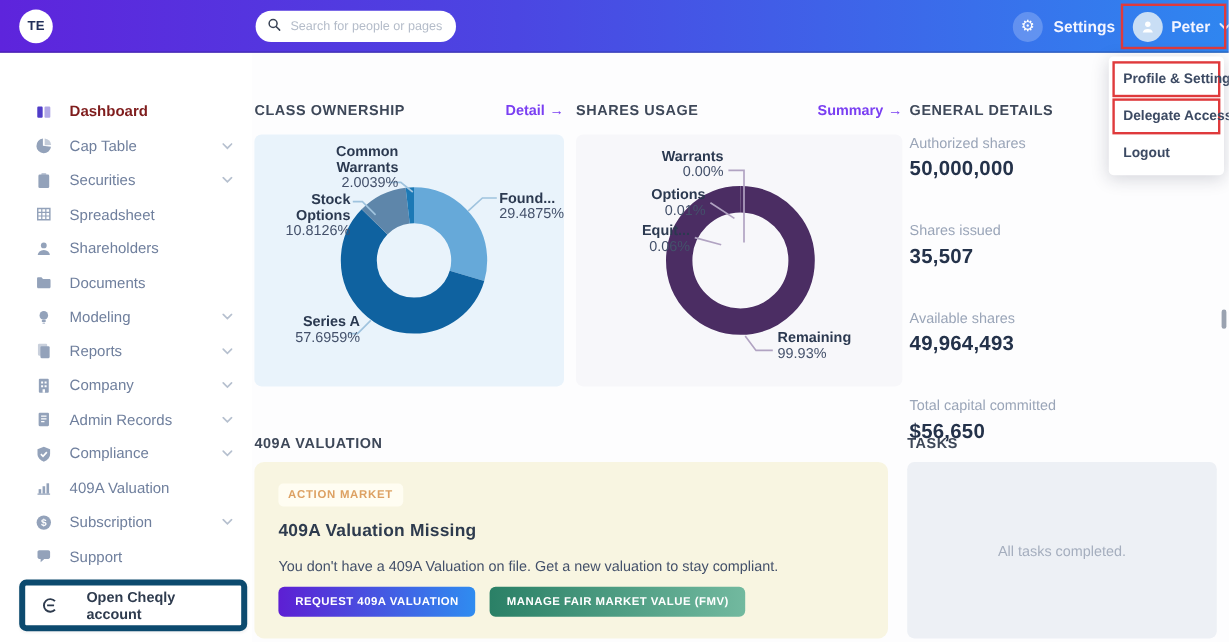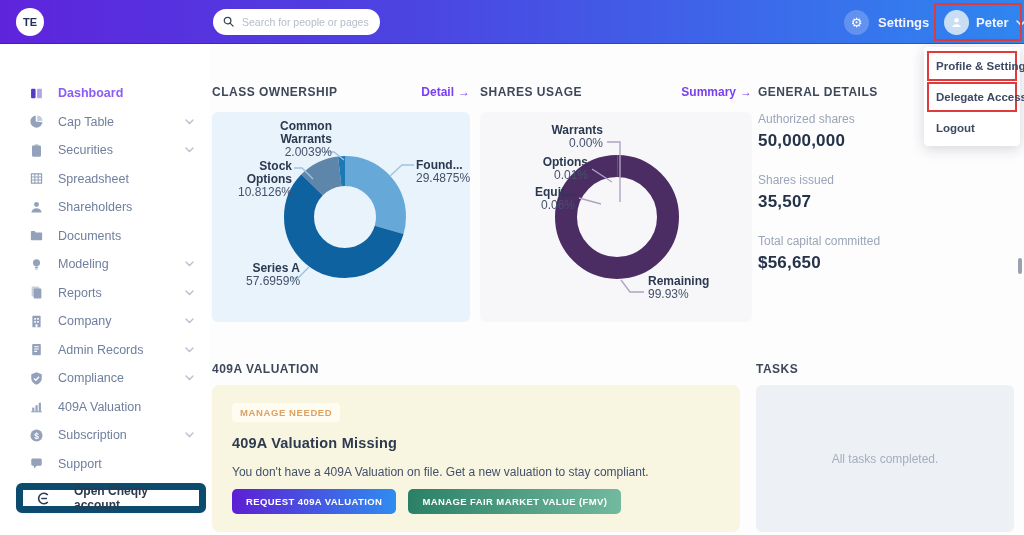--- a/index.html
+++ b/index.html
@@ -47,28 +47,28 @@
   }
   .menu-item { font-size:11.5px; color:#3c4a63; font-weight:600; padding:9px 9px; cursor:pointer; white-space:nowrap; }
   .annot-box { border:2px solid #df3a3c; margin:1px 0; }
   .annot-box .menu-item { padding:7px 7px; }
 
   
   .sidebar { position:absolute; left:0; top:44px; width:210px; height:491px; background:#fff; }
   .side-list { list-style:none; margin:0; padding:35px 0 0 0; }
   .side-item { height:28.5px; display:flex; align-items:center; padding:0 16px 0 28px; position:relative;
     font-size:12.5px; color:#6f7f9d; cursor:pointer; }
-  .side-item.active { color:#8b5cf6; font-weight:700; }
+  .side-item.active { color:#7f1d1d; font-weight:700; }
   .side-icon { width:16px; height:16px; margin-right:14px; display:flex; align-items:center; justify-content:center;
     color:#93a2ba; flex:none; }
   .side-item.active .side-icon { color:#4f3cc8; }
   .chev { position:absolute; right:16px; color:#b6c0cf; display:flex; }
   .cheqly-btn {
-    position:absolute; left:16px; top:439px; width:190px; height:30px; background:#fff;
-    border:7px solid #0c4a6e; border-radius:6px; box-shadow:0 1px 2px rgba(20,30,60,.05);
+    position:absolute; left:16px; top:439px; width:190px; height:43px; background:#fff;
+    border:5px solid #0c4a6e; border-radius:6px; box-shadow:0 1px 2px rgba(20,30,60,.05);
     display:flex; align-items:center; gap:9px; padding:0 12px; cursor:pointer;
     font-size:12px; font-weight:700; color:#2e3b4e;
   }
 
   
   .sec-title { position:absolute; font-size:12px; font-weight:700; letter-spacing:.5px; color:#3e4859; }
   .sec-link { position:absolute; font-size:12px; font-weight:700; color:#7a3ff2; cursor:pointer;
     display:flex; align-items:center; gap:4px; }
 
   
@@ -86,21 +86,21 @@
   .c1-cw     { right:138px; top:8px;  width:75px; text-align:right; }
   .c1-found  { left:204px;  top:47px; width:60px; text-align:left; }
   .c1-stock  { right:178px; top:48px; width:62px; text-align:right; }
   .c1-series { right:170px; top:150px; width:54px; text-align:right; }
   .c2-warrants  { right:149px; top:12px; width:70px; text-align:right; }
   .c2-options   { right:164px; top:44px; width:70px; text-align:right; }
   .c2-equit     { right:177px; top:74px; width:70px; text-align:right; }
   .c2-remaining { left:168px;  top:163px; text-align:left; }
 
   
-  .stats { position:absolute; left:758px; top:112px; display:flex; flex-direction:column; gap:22px; }
+  .stats { position:absolute; left:758px; top:112px; display:flex; flex-direction:column; gap:34px; }
   .stat-label { font-size:12px; color:#9aa5b8; margin-bottom:5px; }
   .stat-value { font-size:17px; font-weight:700; color:#24324a; letter-spacing:.2px; }
 
   
   .badge { position:absolute; left:20px; top:18px; background:#fffdf2; border-radius:4px;
     padding:4px 8px; font-size:9.5px; font-weight:700; letter-spacing:.6px; color:#dda163; }
   .val-title { position:absolute; left:20px; top:50px; font-size:14.5px; font-weight:700; color:#2e3b4e; letter-spacing:.2px; }
   .val-desc  { position:absolute; left:20px; top:80px; font-size:12px; color:#43506a; }
   .val-btns  { position:absolute; left:20px; top:104px; display:flex; gap:12px; }
   .btn { height:25px; border:none; border-radius:5px; color:#fff; font-weight:700; font-size:9.5px;
@@ -421,27 +421,31 @@
 <div class="stats">
     <div>
       <div class="stat-label">Authorized shares</div>
       <div class="stat-value">50,000,000</div>
     </div>
     <div>
       <div class="stat-label">Shares issued</div>
       <div class="stat-value">35,507</div>
     </div>
     <div>
+      <div class="stat-label">Available shares</div>
+      <div class="stat-value">49,964,493</div>
+    </div>
+    <div>
       <div class="stat-label">Total capital committed</div>
       <div class="stat-value">$56,650</div>
     </div>
   </div>
 
 <div class="card" id="card-valuation">
-  <div class="badge">MANAGE NEEDED</div>
+  <div class="badge">ACTION MARKET</div>
   <div class="val-title">409A Valuation Missing</div>
   <div class="val-desc">You don't have a 409A Valuation on file. Get a new valuation to stay compliant.</div>
   <div class="val-btns">
     <button class="btn btn-primary">REQUEST 409A VALUATION</button>
     <button class="btn btn-secondary">MANAGE FAIR MARKET VALUE (FMV)</button>
   </div>
 </div>
 
 <div class="card" id="card-tasks">
   <div class="tasks-empty">All tasks completed.</div>

